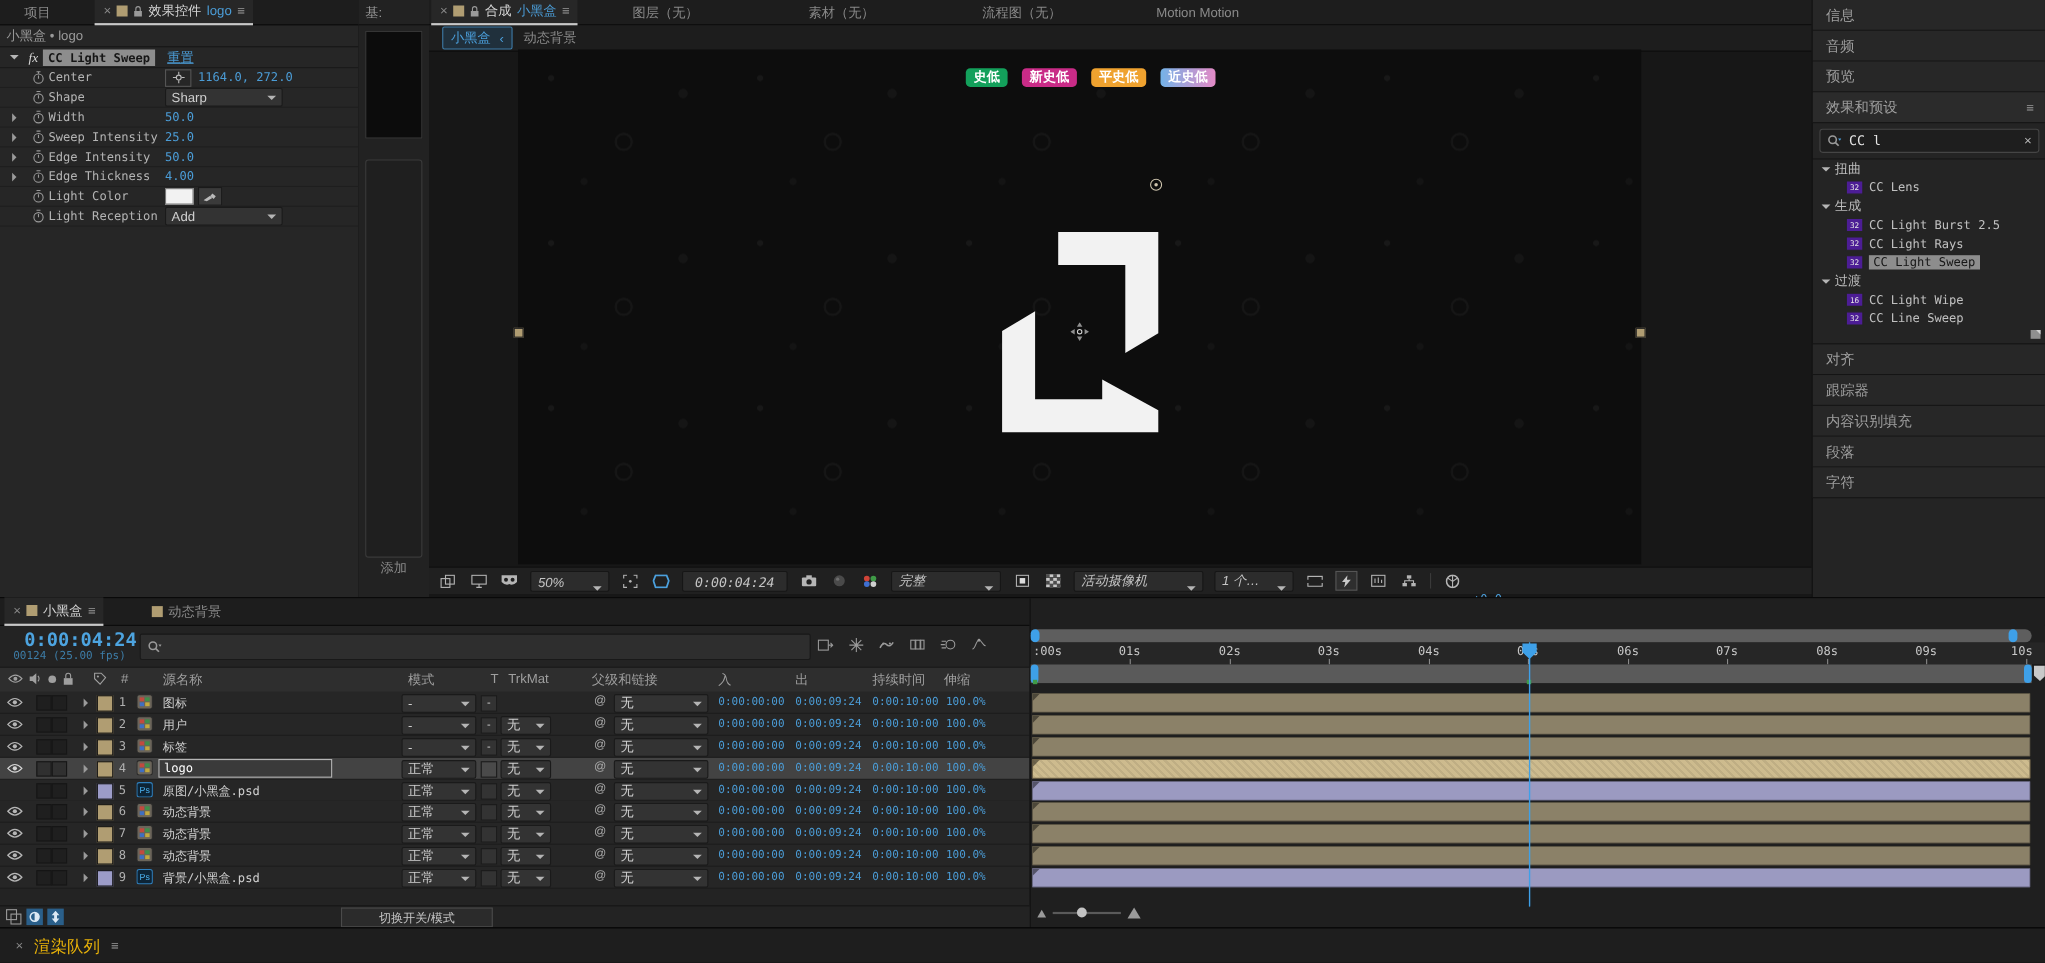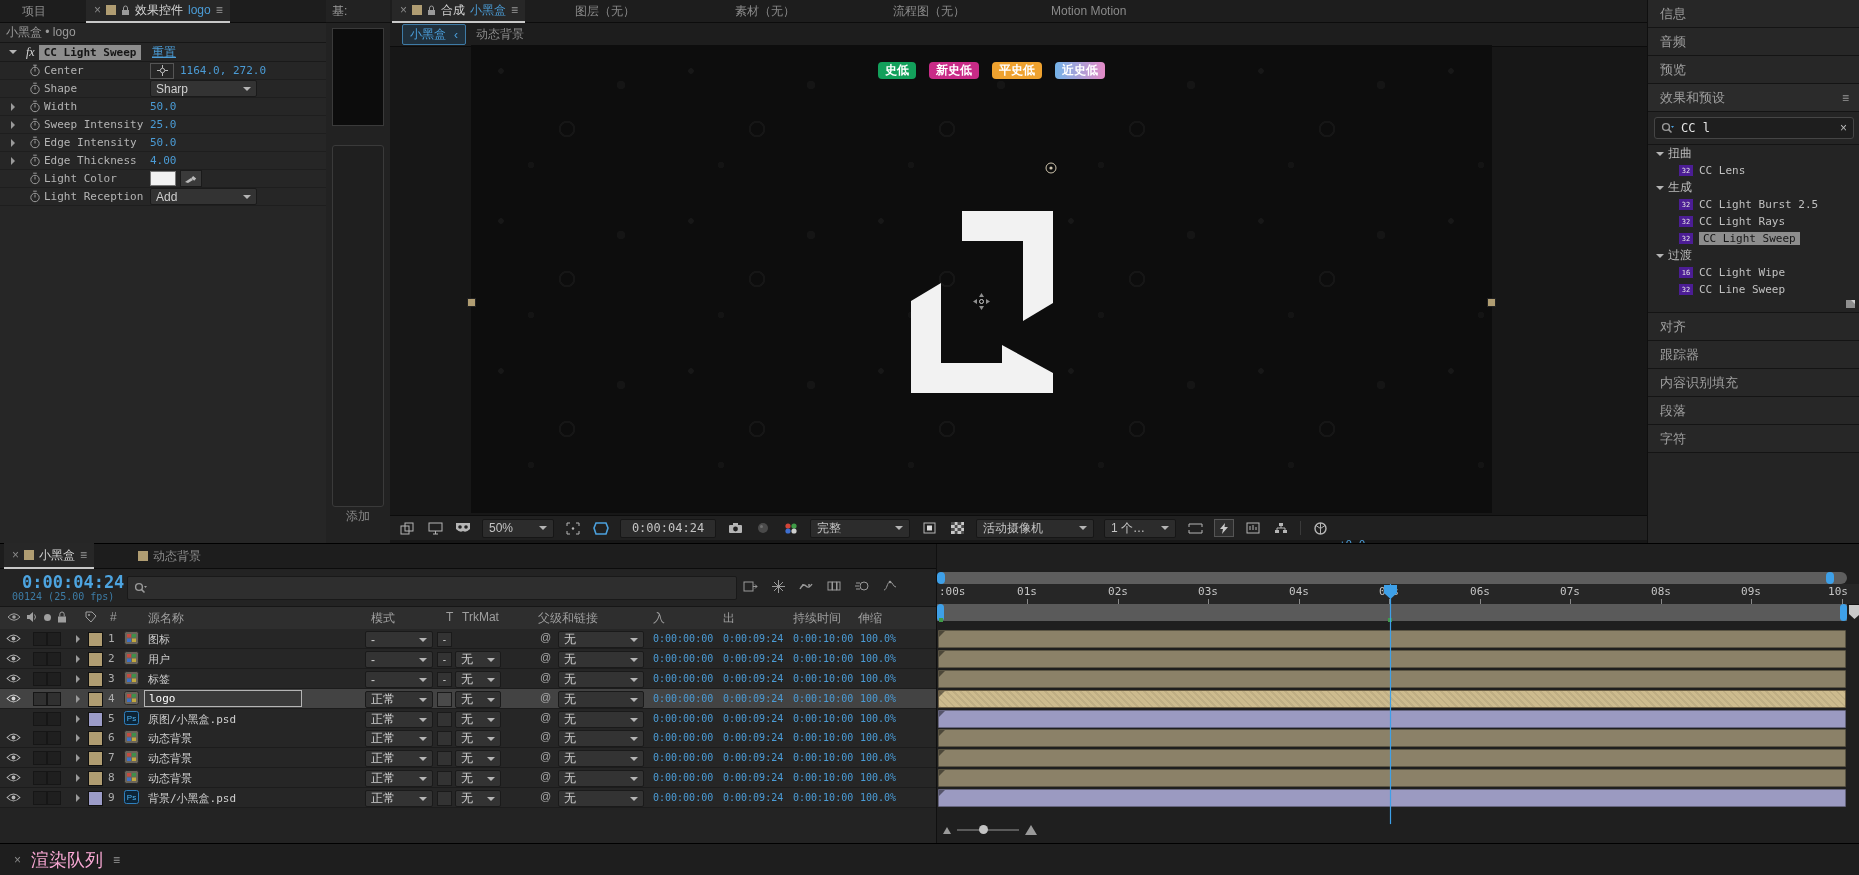--- a/index.html
+++ b/index.html
@@ -25,21 +25,21 @@
   .ec-lab{color:#b4b4b4;font-family:"DejaVu Sans Mono",monospace;font-size:11px;}
   .ec-val{position:absolute;left:150px;}
   .dd{display:inline-flex;align-items:center;justify-content:space-between;background:#333;border:1px solid #1a1a1a;border-radius:2px;height:15px;padding:0 5px;color:#cfcfcf;}
   .dd .chev{margin-left:6px;}
   .swatch{width:24px;height:13px;background:#f2f2f2;border:1px solid #777;display:inline-block;vertical-align:middle;}
   .eyedrop{width:20px;height:15px;background:#3a3a3a;border:1px solid #1a1a1a;display:inline-flex;align-items:center;justify-content:center;vertical-align:middle;margin-left:4px;}
   
   .badge{height:17px;border-radius:4px;color:#fff;font-weight:bold;font-size:12px;display:inline-flex;align-items:center;padding:0 7px;}
   .vtool{display:flex;align-items:center;gap:10px;height:24px;padding-left:8px;background:#202020;border-top:1px solid #0c0c0c;}
   .vico{width:18px;height:16px;display:inline-flex;align-items:center;justify-content:center;flex:none;}
-  .vdd{flex:none;display:inline-flex;align-items:center;justify-content:space-between;background:#2c2c2c;border:1px solid #161616;border-radius:2px;height:17px;padding:0 6px;color:#c4c4c4;}
+  .vdd{flex:none;display:inline-flex;align-items:flex-end;justify-content:space-between;background:#2c2c2c;border:1px solid #161616;border-radius:2px;height:17px;padding:0 6px;color:#c4c4c4;font-style:italic;}
   .vdd .chev{margin-left:8px;}
   
   .rp-h{height:27px;display:flex;align-items:center;padding:0 12px;color:#9f9f9f;border-bottom:1px solid #141414;background:#272727;font-size:13px;}
   .fx-item{height:17px;display:flex;align-items:center;padding-left:30px;gap:5px;color:#c0c0c0;font-family:"DejaVu Sans Mono",monospace;font-size:11px;}
   .fx-grp{height:17px;display:flex;align-items:center;padding-left:8px;gap:4px;color:#bdbdbd;font-size:12px;}
   .bits{width:14px;height:11px;background:#4c1d95;border:1px solid #242424;color:#e6e6e6;font-size:7px;display:inline-flex;align-items:center;justify-content:center;font-family:"DejaVu Sans Mono",monospace;border-radius:1px;}
   .fx-sel{background:#8d8d8d;color:#161616;padding:0 4px;}
   
   .th-lab{position:absolute;top:3px;color:#9f9f9f;font-size:12px;}
   .tl-row{position:absolute;left:0;width:936px;height:19px;border-bottom:1px solid #1c1c1c;background:#262626;}
@@ -1050,21 +1050,41 @@
 
       <div class="ab" style="left:6px;top:281px;display:flex;align-items:center;gap:6px;">
         <span style="width:0;height:0;border-left:4px solid transparent;border-right:4px solid transparent;border-bottom:7px solid #9a9a9a;"></span>
         <span style="width:62px;height:2px;background:#5a5a5a;position:relative;">
           <span style="position:absolute;left:22px;top:-4px;width:9px;height:9px;border-radius:50%;background:#c3c3c3;"></span>
         </span>
         <span style="width:0;height:0;border-left:6px solid transparent;border-right:6px solid transparent;border-bottom:10px solid #9a9a9a;"></span>
       </div>
     </div>
 
+    <div class="ab" style="left:0;top:279px;width:936px;height:21px;background:#232323;border-top:1px solid #141414;">
+      <span class="ab" style="left:5px;top:2px;">
+          <svg width="15" height="15" viewBox="0 0 15 15">
+            <rect x="1" y="1" width="9" height="9" fill="none" stroke="#9a9a9a"></rect>
+            <rect x="5" y="5" width="9" height="9" fill="none" stroke="#9a9a9a"></rect>
+          </svg>
+        </span>
+      <span class="ab" style="left:24px;top:2px;width:15px;height:15px;background:#2a5f8a;display:inline-flex;align-items:center;justify-content:center;">
+          <svg width="11" height="11" viewBox="0 0 11 11">
+            <circle cx="5.5" cy="5.5" r="4" fill="none" stroke="#dce9f4" stroke-width="1.4"></circle>
+            <path d="M5.5 1.5 A4 4 0 0 1 5.5 9.5 Z" fill="#dce9f4"></path>
+          </svg>
+        </span>
+      <span class="ab" style="left:43px;top:2px;width:15px;height:15px;background:#2a5f8a;display:inline-flex;align-items:center;justify-content:center;">
+          <svg width="11" height="11" viewBox="0 0 11 11">
+            <path d="M5.5 0 L9 4 H6.8 V7 H9 L5.5 11 L2 7 H4.2 V4 H2 Z" fill="#dce9f4"></path>
+          </svg>
+        </span>
+      <span class="ab" style="left:310px;top:1px;width:136px;height:16px;border:1px solid #4a4a4a;background:#2b2b2b;color:#c6c6c6;display:inline-flex;align-items:center;justify-content:center;font-size:11px;">切换开关/模式</span>
+    </div>
   </div>
 
   <div class="ab" style="left:0;top:843px;width:1859px;height:32px;background:#1e1e1e;border-top:1px solid #000;display:flex;align-items:center;gap:10px;padding-left:14px;">
     <span class="closex">×</span>
-    <span style="color:#f9a8d4;font-size:18px;">渲染队列</span>
+    <span style="color:#eab308;font-size:15px;">渲染队列</span>
     <span class="ham">≡</span>
   </div>
 
 </div>
 
 </body></html>

